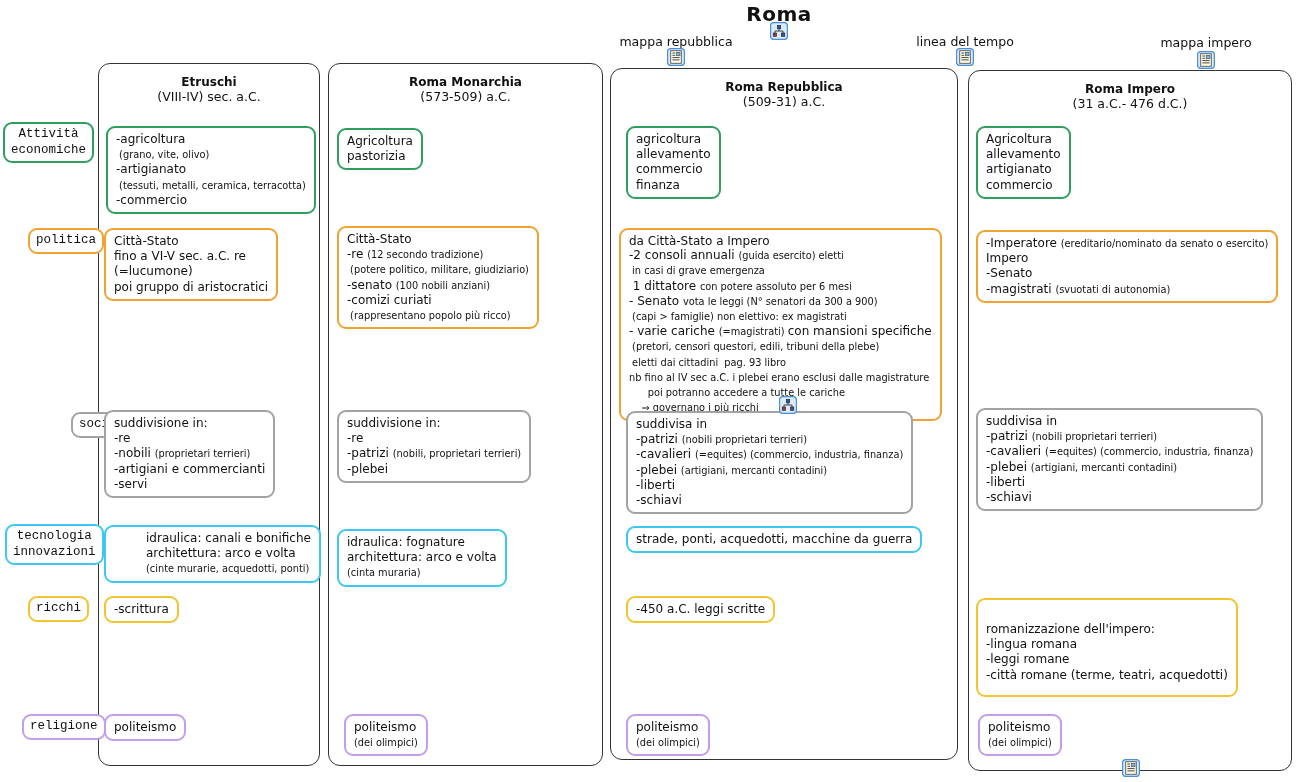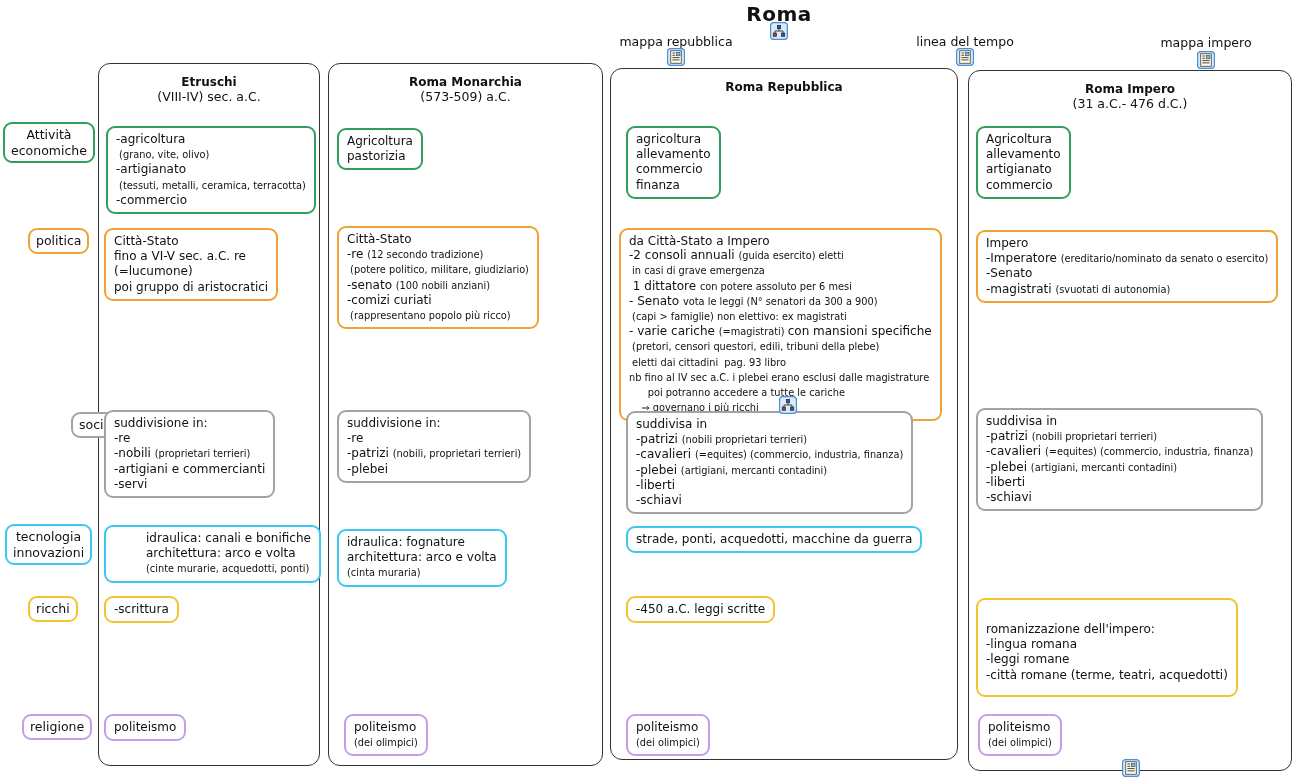--- a/index.html
+++ b/index.html
@@ -13,21 +13,21 @@
   .toplink { font-size:12.5px; text-align:center; white-space:nowrap; }
   .icon { display:block; }
 
   .col { border:1.4px solid #333; border-radius:12px; background:#fff; }
   .colhead { text-align:center; padding-top:11px; }
   .colhead .t { font-weight:bold; font-size:12px; }
   .colhead .s { font-size:12.5px; }
 
   .lbl {
     border-radius:9px; background:#fff; text-align:center;
-    font-size:12.5px; line-height:15.5px; padding:3px 6px; white-space:nowrap;
+    font-size:12.5px; line-height:15.5px; padding:3px 6px; white-space:nowrap;font-family:Liberation Mono, monospace;
   }
   .bx {
     border-radius:9px; background:#fff; width:max-content;
     font-size:12px; line-height:15.2px; padding:4px 8px;
   }
   .bx .ln { white-space:pre; }
   .sm { font-size:9.8px; }
   .bx-tall { line-height:14.2px; }
   .pad-top { padding-top:22px; padding-bottom:12px; }
 
@@ -91,20 +91,21 @@
 </div>
 <div class="abs col" style="left:328px;top:63px;width:275px;height:703px;">
   <div class="colhead">
     <div class="t">Roma Monarchia</div>
     <div class="s">(573-509) a.C.</div>
   </div>
 </div>
 <div class="abs col" style="left:610px;top:68px;width:348px;height:692px;">
   <div class="colhead">
     <div class="t">Roma Repubblica</div>
+    <div class="s">(509-31) a.C.</div>
   </div>
 </div>
 <div class="abs col" style="left:968px;top:70px;width:324px;height:701px;">
   <div class="colhead">
     <div class="t">Roma Impero</div>
     <div class="s">(31 a.C.- 476 d.C.)</div>
   </div>
 </div>
 
 <div class="abs lbl b-eco" style="left:3px;top:122px;">
@@ -237,22 +238,22 @@
   </svg>
 </span>
 
 <div class="abs bx b-eco" style="left:976px;top:126px;">
     <div class="ln"><span>Agricoltura</span></div>
     <div class="ln"><span>allevamento</span></div>
     <div class="ln"><span>artigianato</span></div>
     <div class="ln"><span>commercio</span></div>
   </div>
 <div class="abs bx b-pol" style="left:976px;top:230px;">
+    <div class="ln"><span>-Imperatore </span><span class="sm">(ereditario/nominato da senato o esercito)</span></div>
     <div class="ln"><span>Impero</span></div>
-    <div class="ln"><span>-Imperatore </span><span class="sm">(ereditario/nominato da senato o esercito)</span></div>
     <div class="ln"><span>-Senato</span></div>
     <div class="ln"><span>-magistrati </span><span class="sm">(svuotati di autonomia)</span></div>
   </div>
 <div class="abs bx b-soc" style="left:976px;top:408px;">
     <div class="ln"><span>suddivisa in</span></div>
     <div class="ln"><span>-patrizi </span><span class="sm">(nobili proprietari terrieri)</span></div>
     <div class="ln"><span>-cavalieri </span><span class="sm">(=equites) (commercio, industria, finanza)</span></div>
     <div class="ln"><span>-plebei </span><span class="sm">(artigiani, mercanti contadini)</span></div>
     <div class="ln"><span>-liberti</span></div>
     <div class="ln"><span>-schiavi</span></div>

